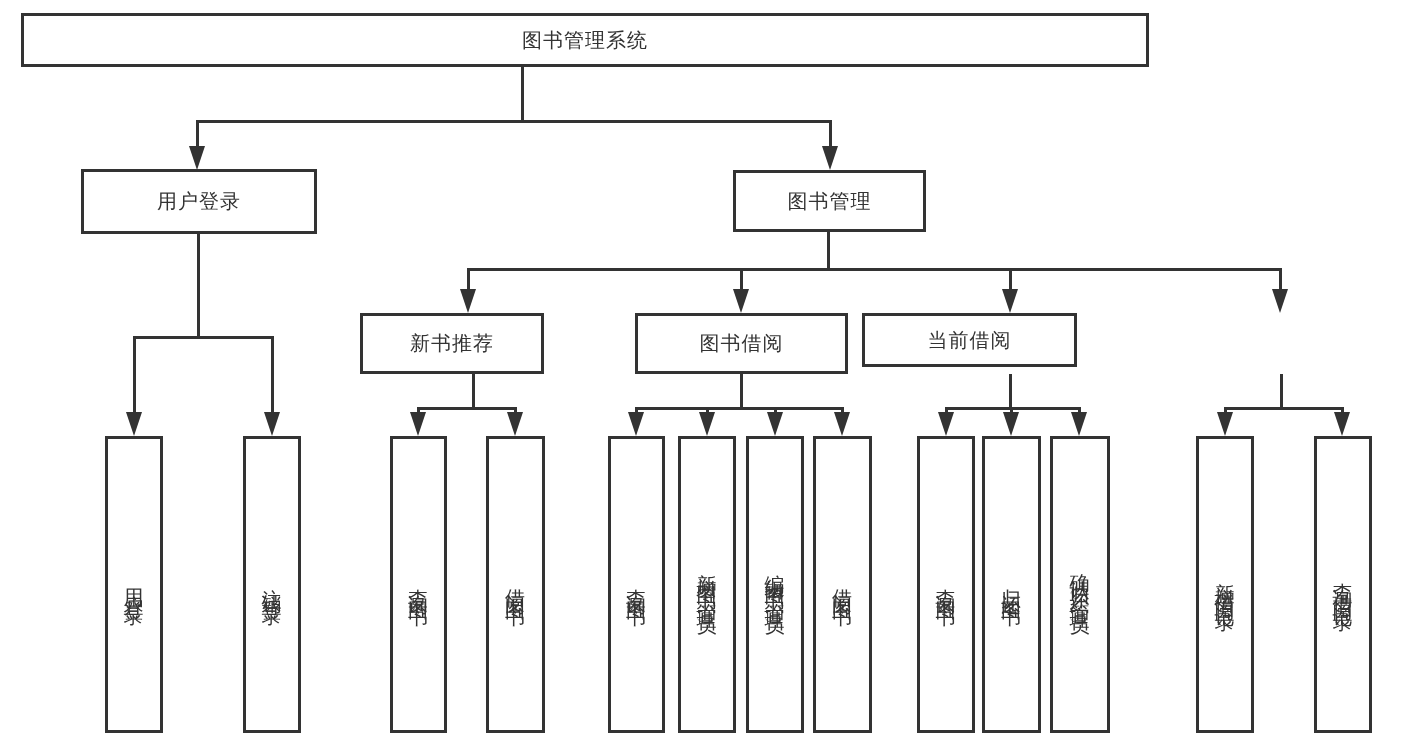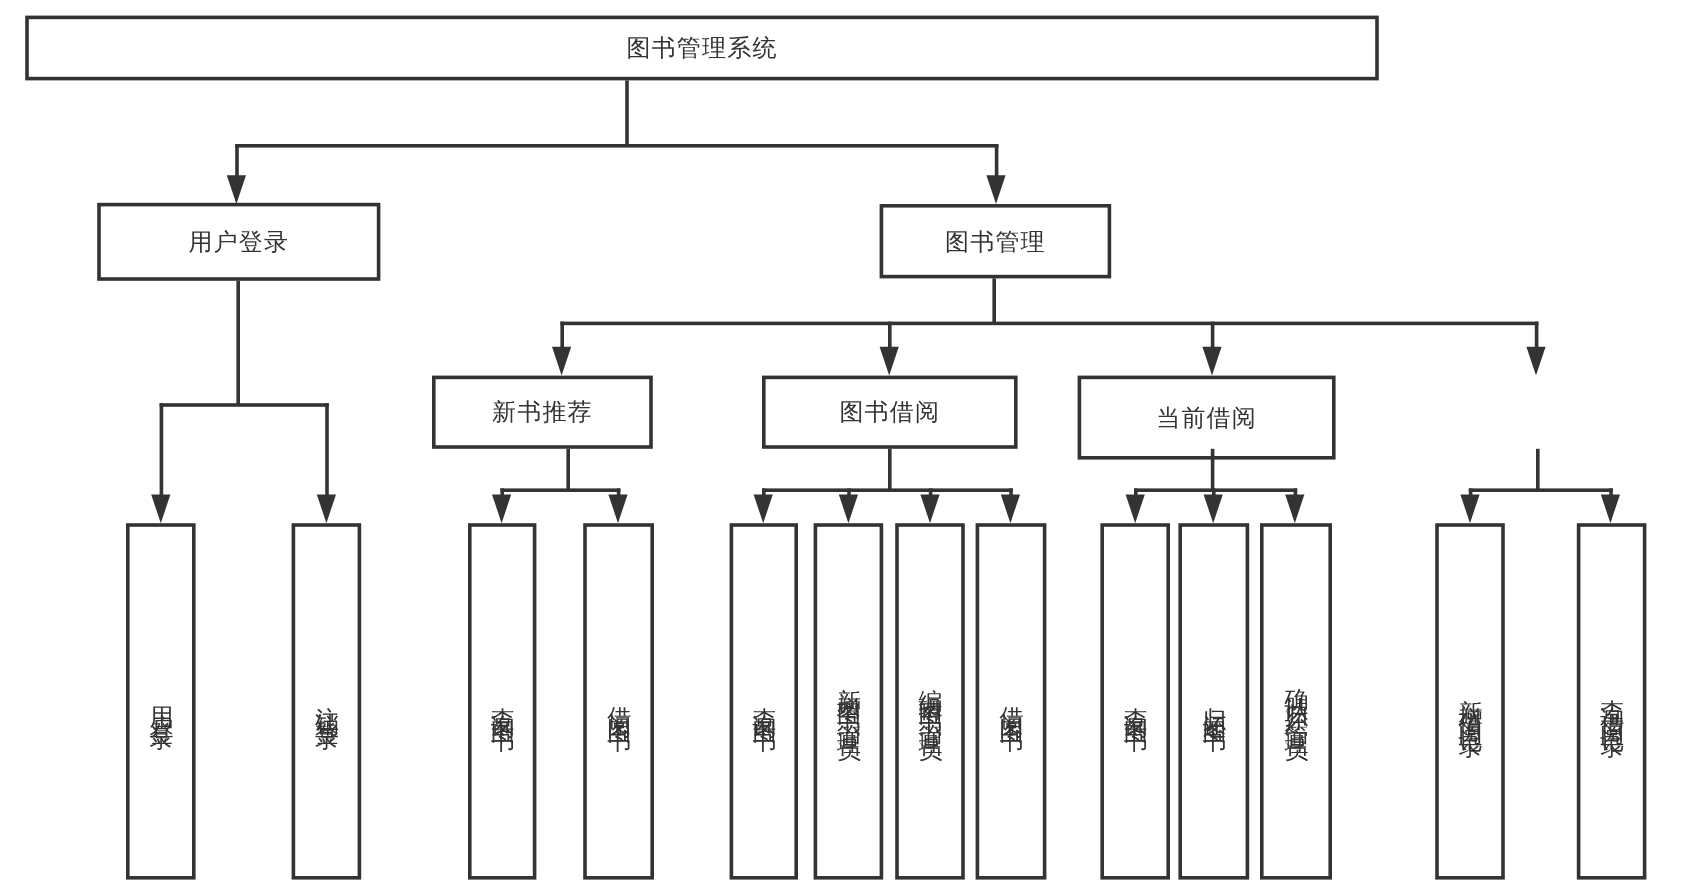--- a/index.html
+++ b/index.html
@@ -66,21 +66,21 @@
   <div class="box" style="left:733px;top:170px;width:193px;height:62px">
     <span>图书管理</span>
   </div>
 
   <div class="box" style="left:360px;top:313px;width:184px;height:61px">
     <span>新书推荐</span>
   </div>
   <div class="box" style="left:635px;top:313px;width:213px;height:61px">
     <span>图书借阅</span>
   </div>
-  <div class="box" style="left:898px;top:313px;width:215px;height:70px">
+  <div class="box" style="left:862px;top:313px;width:215px;height:54px">
     <span>当前借阅</span>
   </div>
 
   <div class="box vbox" style="left:105px;top:436px;width:58px;height:297px">
     <span class="vlbl">用户登录</span>
   </div>
   <div class="box vbox" style="left:243px;top:436px;width:58px;height:297px">
     <span class="vlbl">注销登录</span>
   </div>
 

